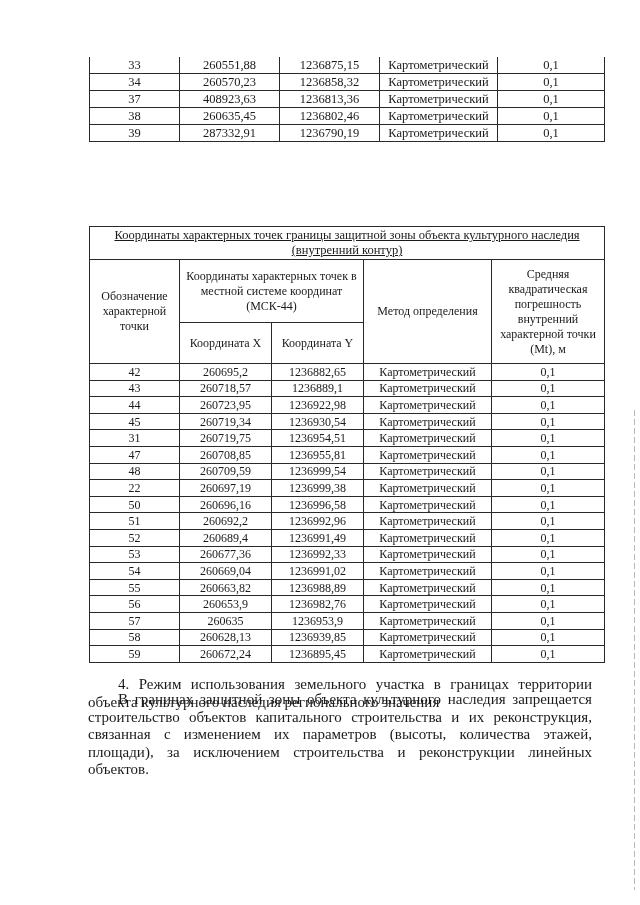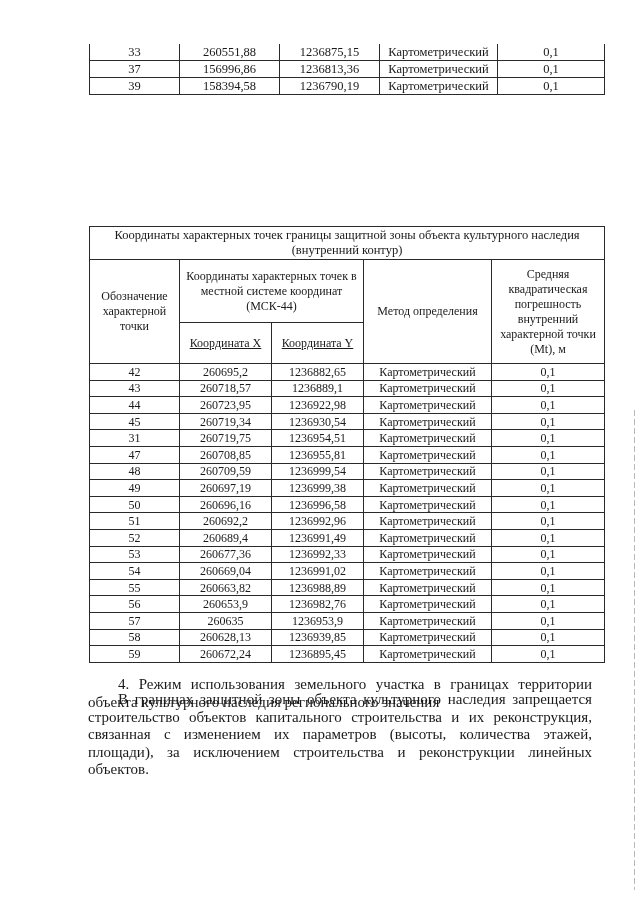--- a/index.html
+++ b/index.html
@@ -9,30 +9,30 @@
     }
     .page { position: absolute; left: 0; top: 0; width: 640px; height: 905px; }
     .scan-edge {
       position: absolute; left: 634px; top: 410px; width: 1px; height: 480px;
       background: repeating-linear-gradient(to bottom, #b8b8b8 0 6px, transparent 6px 9px);
     }
     table { border-collapse: collapse; table-layout: fixed; position: absolute; }
     td, th { border: 1px solid #2a2a2a; padding: 0; text-align: center; font-weight: normal; }
 
     
-    #t1 { left: 89px; top: 44px; width: 515px; }
+    #t1 { left: 89px; top: 57px; width: 515px; }
     #t1 td { height: 16px; font-size: 12.5px; line-height: 15px; }
     #t1 tr:first-child td { border-top: none; }
 
     
     #t2 { left: 89px; top: 226px; width: 515px; }
-    #t2 .title-cell { font-size: 12.5px; line-height: 15px; height: 32px; padding: 0 4px; }
+    #t2 .title-cell { font-size: 12.5px; line-height: 15px; height: 32px; padding: 0 4px; text-decoration: underline; }
     #t2 th { font-size: 12px; line-height: 15px; vertical-align: middle; }
     #t2 .hdr-a { height: 62px; }
-    #t2 .hdr-b { height: 40px; text-decoration: underline; }
+    #t2 .hdr-b { height: 40px; }
     #t2 td.data { height: 15.6px; font-size: 12px; line-height: 14px; }
 
     .text-block {
       position: absolute; left: 88px; width: 504px; font-size: 15px; line-height: 17.5px;
       text-align: justify;
     }
     .para { text-indent: 30px; margin: 0; }
     #p1 { top: 676px; }
     #p2 { top: 691px; }
   </style>
@@ -51,29 +51,43 @@
     </colgroup>
     <tbody id="t1-body">
         <tr>
           <td>33</td>
           <td>260551,88</td>
           <td>1236875,15</td>
           <td>Картометрический</td>
           <td>0,1</td>
         </tr>
         <tr>
+          <td>34</td>
+          <td>260570,23</td>
+          <td>1236858,32</td>
+          <td>Картометрический</td>
+          <td>0,1</td>
+        </tr>
+        <tr>
           <td>37</td>
-          <td>156996,86</td>
+          <td>408923,63</td>
           <td>1236813,36</td>
           <td>Картометрический</td>
           <td>0,1</td>
         </tr>
         <tr>
+          <td>38</td>
+          <td>260635,45</td>
+          <td>1236802,46</td>
+          <td>Картометрический</td>
+          <td>0,1</td>
+        </tr>
+        <tr>
           <td>39</td>
-          <td>158394,58</td>
+          <td>287332,91</td>
           <td>1236790,19</td>
           <td>Картометрический</td>
           <td>0,1</td>
         </tr>
       </tbody>
   </table>
 
   <table id="t2">
     <colgroup>
       <col style="width:90px">
@@ -141,21 +155,21 @@
           <td class="data">0,1</td>
         </tr>
         <tr>
           <td class="data">48</td>
           <td class="data">260709,59</td>
           <td class="data">1236999,54</td>
           <td class="data">Картометрический</td>
           <td class="data">0,1</td>
         </tr>
         <tr>
-          <td class="data">49</td>
+          <td class="data">22</td>
           <td class="data">260697,19</td>
           <td class="data">1236999,38</td>
           <td class="data">Картометрический</td>
           <td class="data">0,1</td>
         </tr>
         <tr>
           <td class="data">50</td>
           <td class="data">260696,16</td>
           <td class="data">1236996,58</td>
           <td class="data">Картометрический</td>

